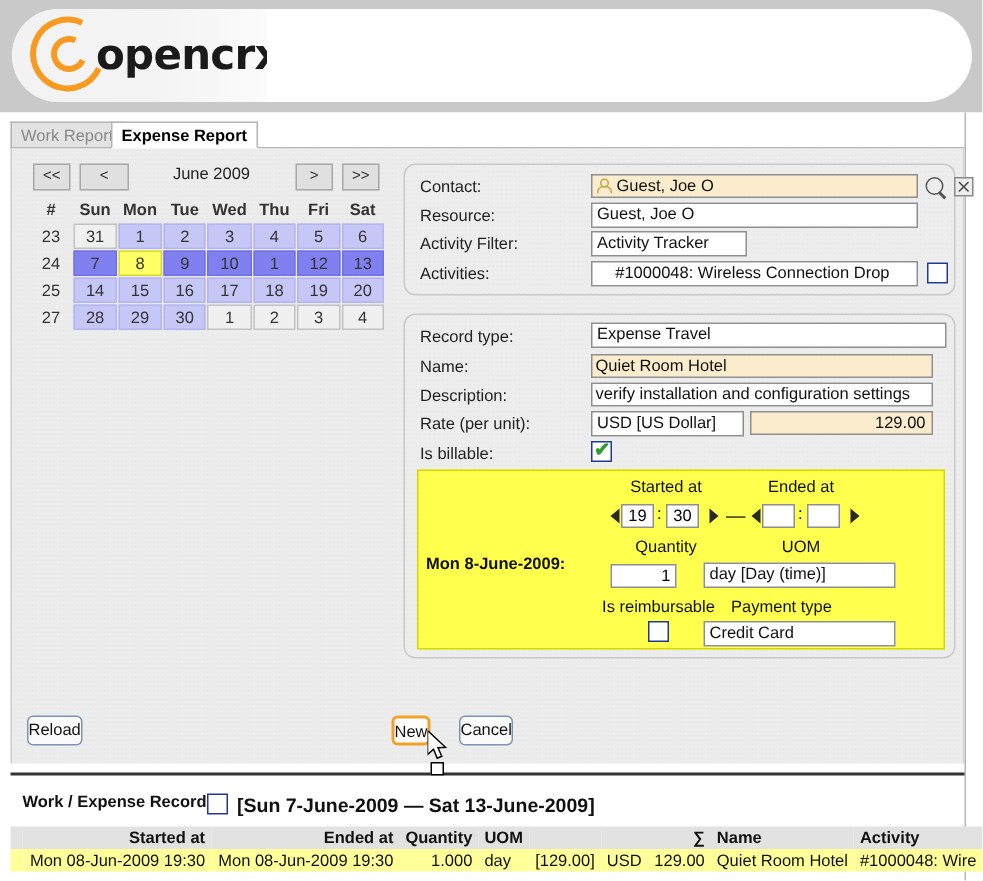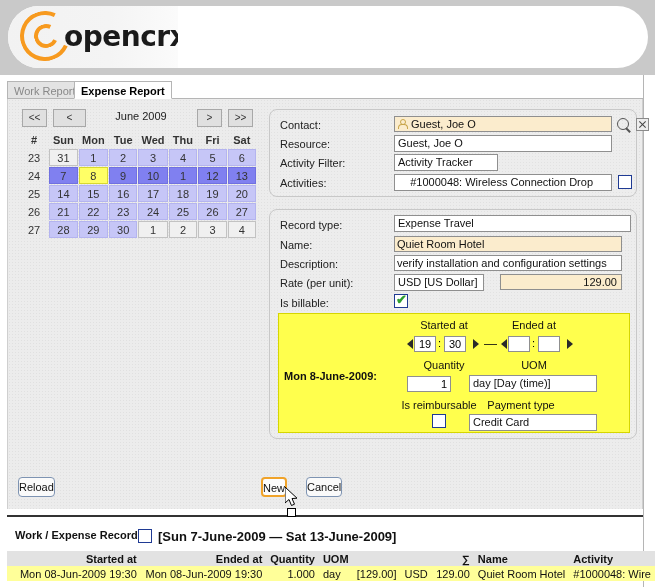--- a/index.html
+++ b/index.html
@@ -448,30 +448,20 @@
               <td class="wknum">25</td>
               <td class="d-norm">14</td>
               <td class="d-norm">15</td>
               <td class="d-norm">16</td>
               <td class="d-norm">17</td>
               <td class="d-norm">18</td>
               <td class="d-norm">19</td>
               <td class="d-norm">20</td>
             </tr>
             <tr>
-              <td class="wknum">26</td>
-              <td class="d-norm">21</td>
-              <td class="d-norm">22</td>
-              <td class="d-norm">23</td>
-              <td class="d-norm">24</td>
-              <td class="d-norm">25</td>
-              <td class="d-norm">26</td>
-              <td class="d-norm">27</td>
-            </tr>
-            <tr>
               <td class="wknum">27</td>
               <td class="d-norm">28</td>
               <td class="d-norm">29</td>
               <td class="d-norm">30</td>
               <td class="d-out">1</td>
               <td class="d-out">2</td>
               <td class="d-out">3</td>
               <td class="d-out">4</td>
             </tr>
           </tbody>
@@ -503,21 +493,21 @@
       <div class="flabel" style="left:10px; top:47px;">Description:</div>
       <div class="flabel" style="left:10px; top:66px;">Rate (per unit):</div>
       <div class="flabel" style="left:10px; top:86px;">Is billable:</div>
 
       <div class="selbox" style="left:124px; top:5px; width:237px;">Expense Travel</div>
 
       <div class="fld hl" style="left:124px; top:26px; width:228px;">Quiet Room Hotel</div>
 
       <div class="fld" style="left:124px; top:45px; width:228px;">verify installation and configuration settings</div>
 
-      <div class="selbox" style="left:124px; top:64px; width:90px;">USD [US Dollar]</div>
+      <div class="selbox" style="left:124px; top:64px; width:102px;">USD [US Dollar]</div>
       <div class="fld hl ta-r" style="left:230px; top:64px; width:122px; text-align:right; padding-right:4px;">129.00</div>
 
       <div class="chkbox checked" style="left:124px; top:84px;"></div>
 
       <div class="yellowpanel">
         <div class="ypanel-daylabel">Mon 8-June-2009:</div>
 
         <div class="ycap" style="left:125px; top:5px; width:80px;">Started at</div>
         <div class="ycap" style="left:215px; top:5px; width:80px;">Ended at</div>
 

